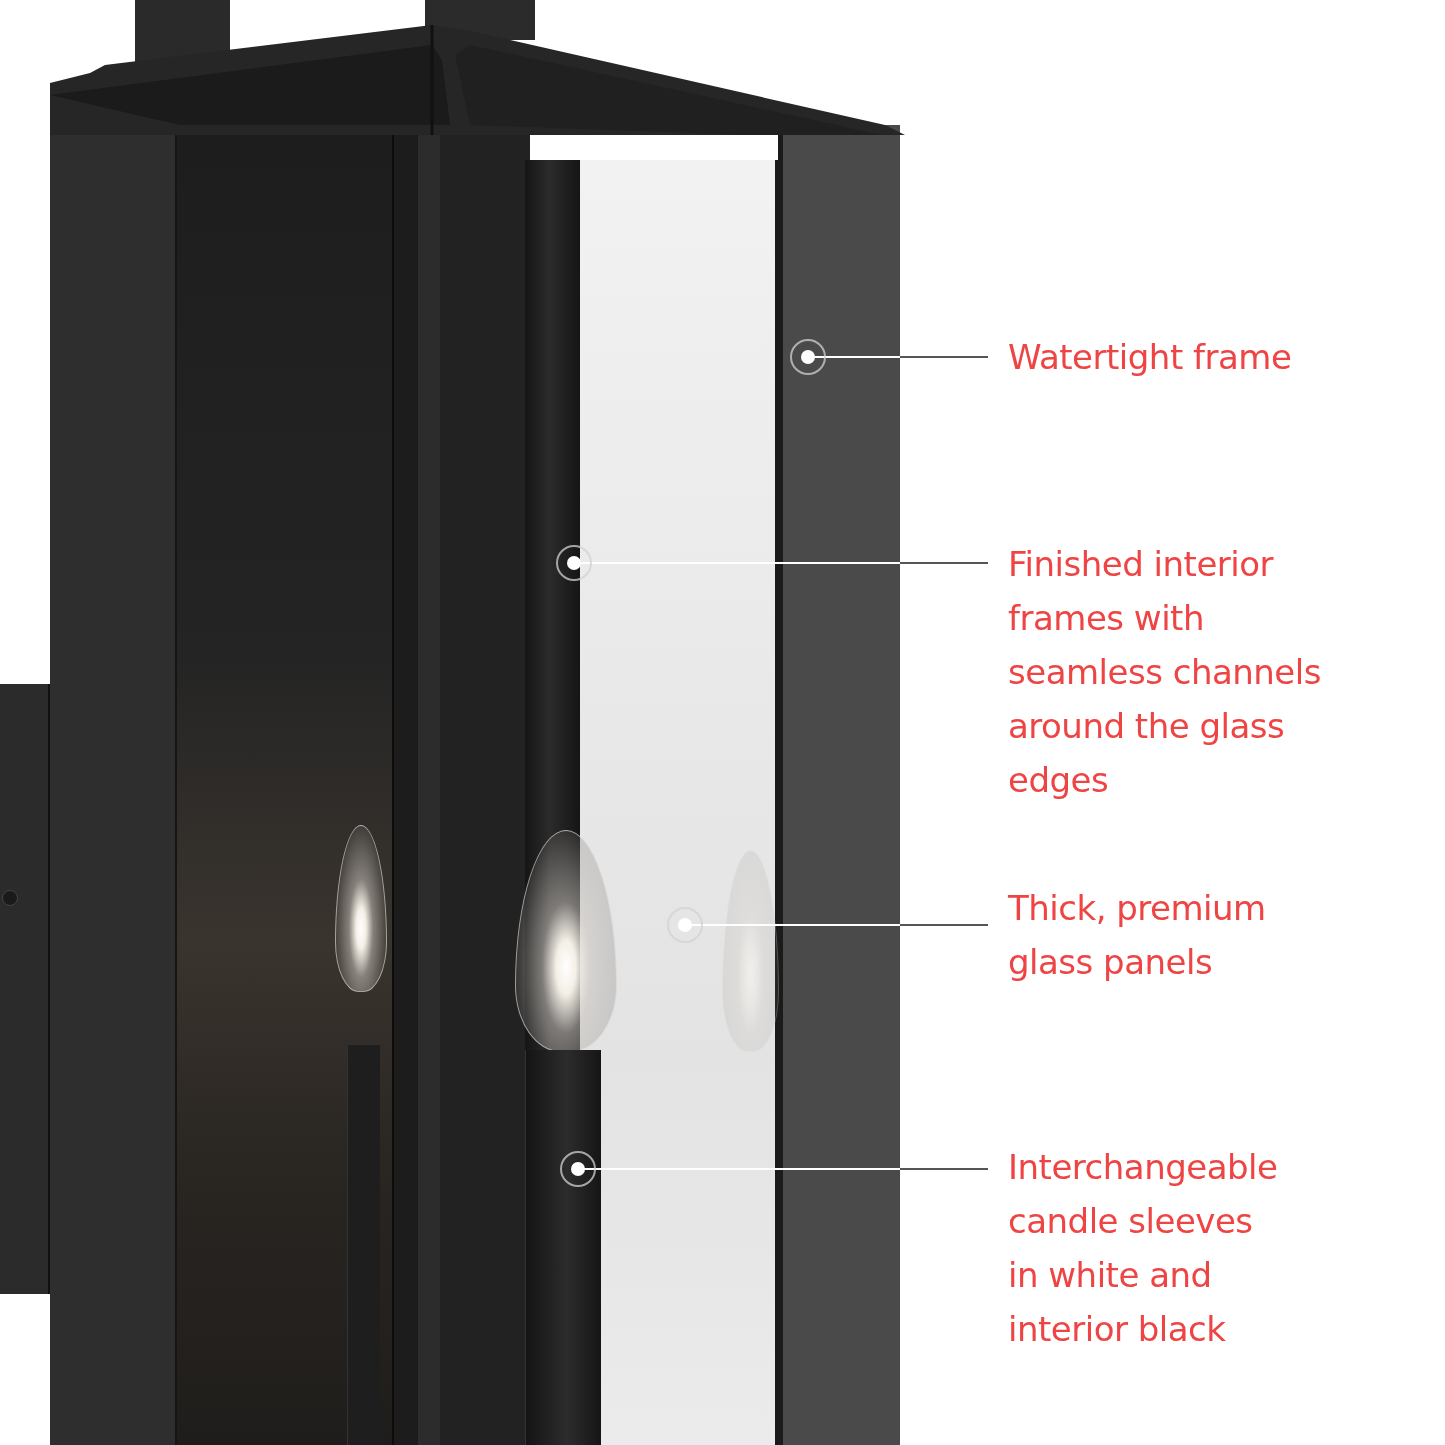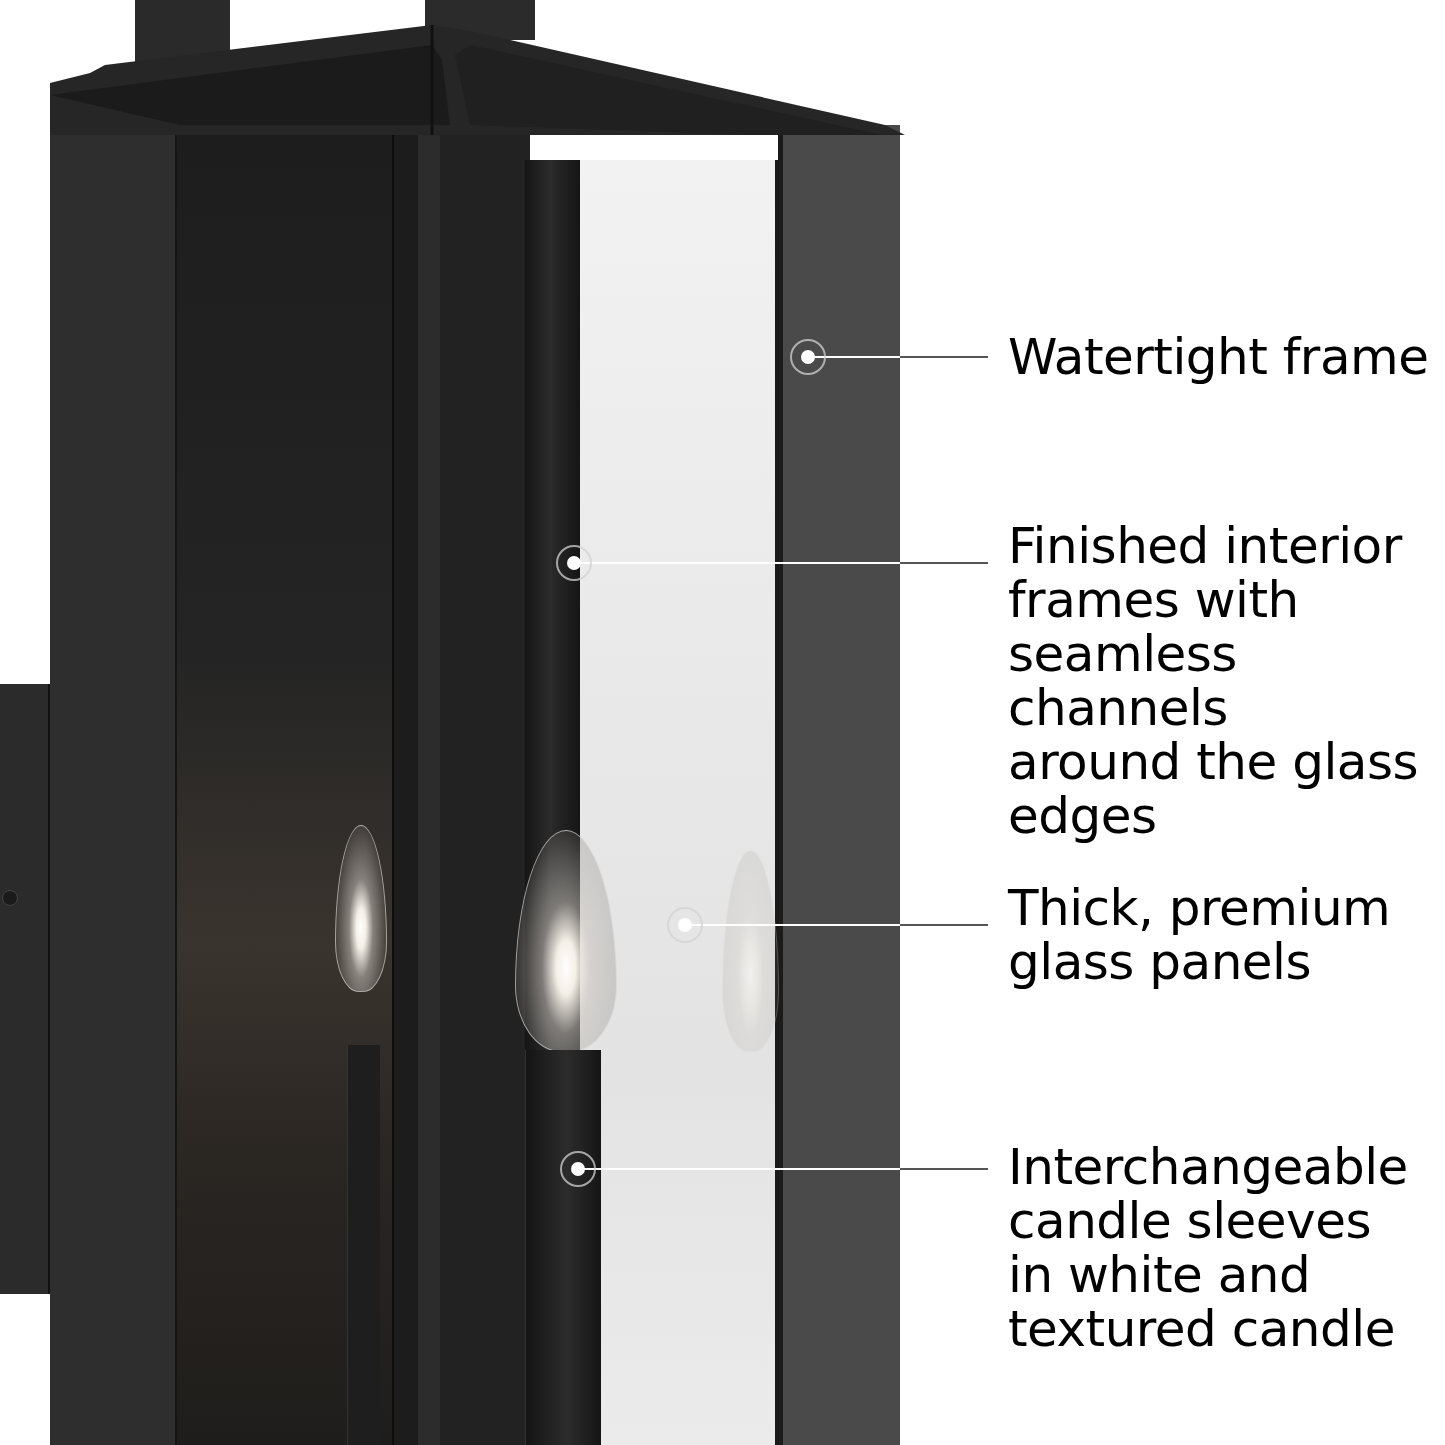--- a/index.html
+++ b/index.html
@@ -38,21 +38,21 @@
   .sleeve { position: absolute; background: #1e1e1e; border-left: 1px solid #333; }
   .sleeve-a { left: 347px; top: 1045px; width: 32px; height: 400px; }
   .sleeve-b { left: 525px; top: 1050px; width: 75px; height: 395px; background: linear-gradient(90deg, #141414, #2c2c2c 55%, #151515); }
 
   
   .callout-marker { position: absolute; width: 36px; height: 36px; margin-left: -18px; margin-top: -18px; border-radius: 50%; border: 2px solid rgba(210,210,210,0.75); box-sizing: border-box; }
   .callout-marker .dot { position: absolute; left: 50%; top: 50%; width: 14px; height: 14px; margin-left: -7px; margin-top: -7px; border-radius: 50%; background: #ffffff; }
   .leader-white { position: absolute; height: 2px; background: #ffffff; }
   .leader-dark { position: absolute; height: 2px; background: #555555; }
 
-  .callout-text { position: absolute; left: 1008px; color: #000000; font-size: 50px; line-height: 54px; font-family: "DejaVu Sans", sans-serif; letter-spacing: -0.5px; white-space: pre-line; }
+  .callout-text { position: absolute; left: 1008px; color: #ef4444; font-size: 34px; line-height: 54px; font-family: "DejaVu Sans", sans-serif; letter-spacing: -0.5px; white-space: pre-line; }
 </style>
 </head>
 <body>
 
 <div class="stage">
 
   <div>
     <div class="arm-left"></div>
     <div class="arm-right"></div>
     <div class="wallplate"></div>
@@ -92,21 +92,21 @@
       </div>
     <div class="callout-text" style="top:330px;">Watertight frame</div>
   </div>
 
   <div>
     <div class="leader-white" style="left:574px; top:562px; width:326px;"></div>
     <div class="leader-dark" style="left:900px; top:562px; width:88px;"></div>
     <div class="callout-marker" style="left:574px; top:563px;">
         <div class="dot"></div>
       </div>
-    <div class="callout-text" style="top:519px;">Finished interior
+    <div class="callout-text" style="top:537px;">Finished interior
 frames with
 seamless channels
 around the glass
 edges</div>
   </div>
 
   <div>
     <div class="leader-white" style="left:685px; top:924px; width:215px;"></div>
     <div class="leader-dark" style="left:900px; top:924px; width:88px;"></div>
     <div class="callout-marker" style="left:685px; top:925px;">
@@ -118,16 +118,16 @@
 
   <div>
     <div class="leader-white" style="left:578px; top:1168px; width:322px;"></div>
     <div class="leader-dark" style="left:900px; top:1168px; width:88px;"></div>
     <div class="callout-marker" style="left:578px; top:1169px;">
         <div class="dot"></div>
       </div>
     <div class="callout-text" style="top:1140px;">Interchangeable
 candle sleeves
 in white and
-textured candle</div>
+interior black</div>
   </div>
 
 </div>
 
 </body></html>

